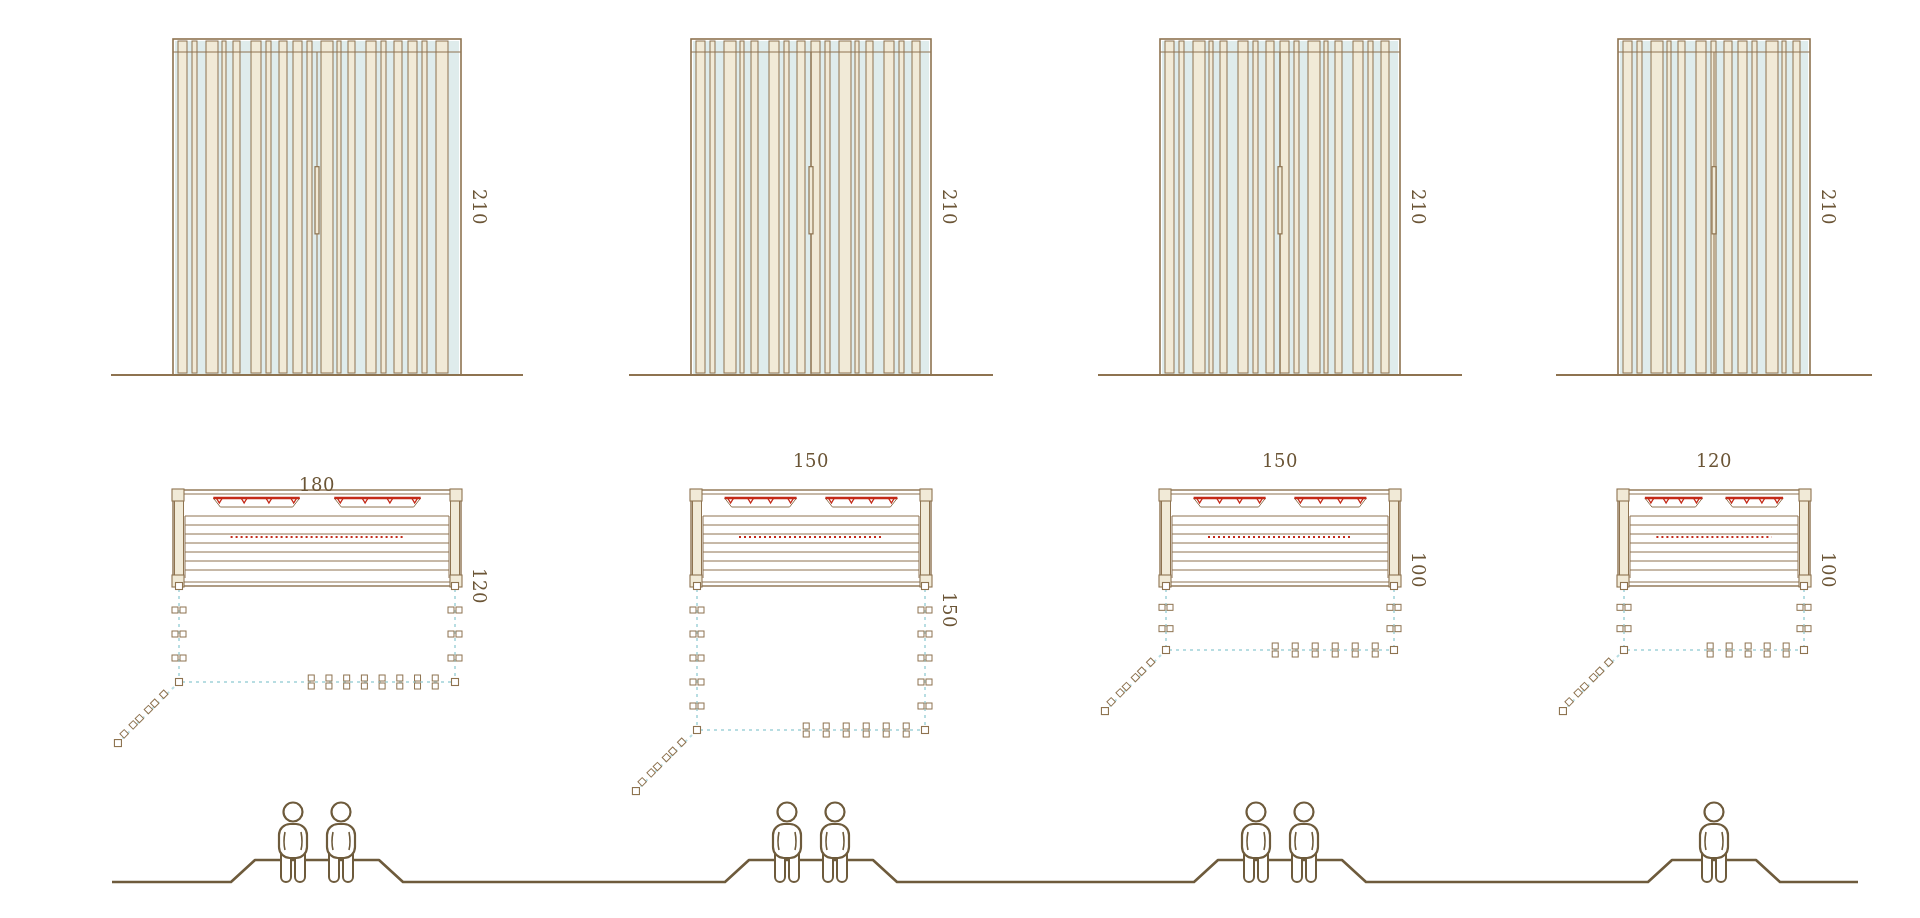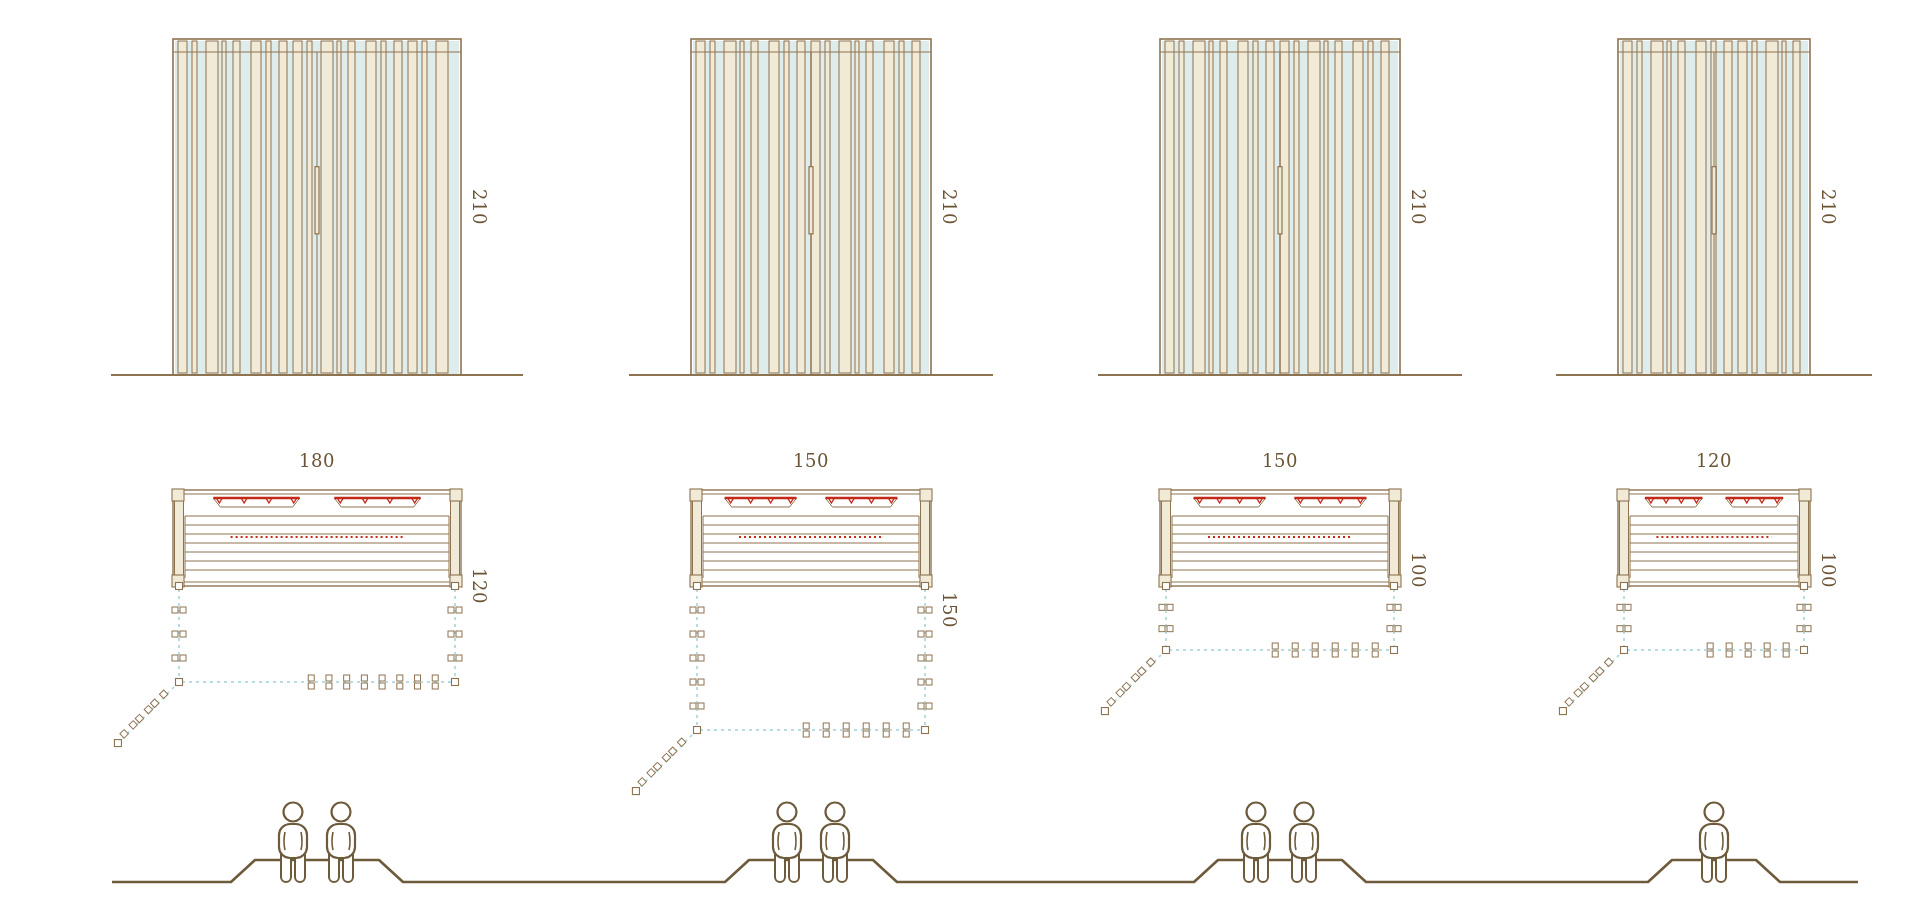--- a/index.html
+++ b/index.html
@@ -468,21 +468,21 @@
           <circle cx="1714" cy="812" r="9.5" fill="#fff" stroke="#6e5b3c" stroke-width="2.2"></circle>
         </g>
       </g>
     </svg>
 
   <div class="dim" id="dim-h-0" style="left: 479px; top: 207px; transform: translate(-50%, -50%) rotate(90deg);">210</div>
   <div class="dim" id="dim-h-1" style="left: 949px; top: 207px; transform: translate(-50%, -50%) rotate(90deg);">210</div>
   <div class="dim" id="dim-h-2" style="left: 1418px; top: 207px; transform: translate(-50%, -50%) rotate(90deg);">210</div>
   <div class="dim" id="dim-h-3" style="left: 1828px; top: 207px; transform: translate(-50%, -50%) rotate(90deg);">210</div>
 
-  <div class="dim" id="dim-w-0" style="left: 317px; top: 460px; transform: translate(-50%, -50%);">180</div>
+  <div class="dim" id="dim-w-0" style="left: 317px; top: 484px; transform: translate(-50%, -50%);">180</div>
   <div class="dim" id="dim-w-1" style="left: 811px; top: 460px; transform: translate(-50%, -50%);">150</div>
   <div class="dim" id="dim-w-2" style="left: 1280px; top: 460px; transform: translate(-50%, -50%);">150</div>
   <div class="dim" id="dim-w-3" style="left: 1714px; top: 460px; transform: translate(-50%, -50%);">120</div>
 
   <div class="dim" id="dim-d-0" style="left: 479px; top: 586px; transform: translate(-50%, -50%) rotate(90deg);">120</div>
   <div class="dim" id="dim-d-1" style="left: 949px; top: 610px; transform: translate(-50%, -50%) rotate(90deg);">150</div>
   <div class="dim" id="dim-d-2" style="left: 1418px; top: 570px; transform: translate(-50%, -50%) rotate(90deg);">100</div>
   <div class="dim" id="dim-d-3" style="left: 1828px; top: 570px; transform: translate(-50%, -50%) rotate(90deg);">100</div>
 </div>
 

